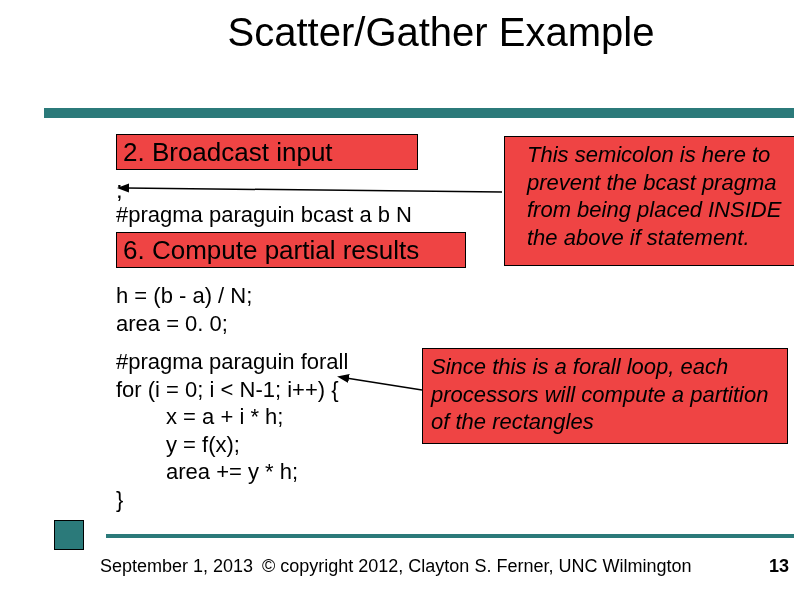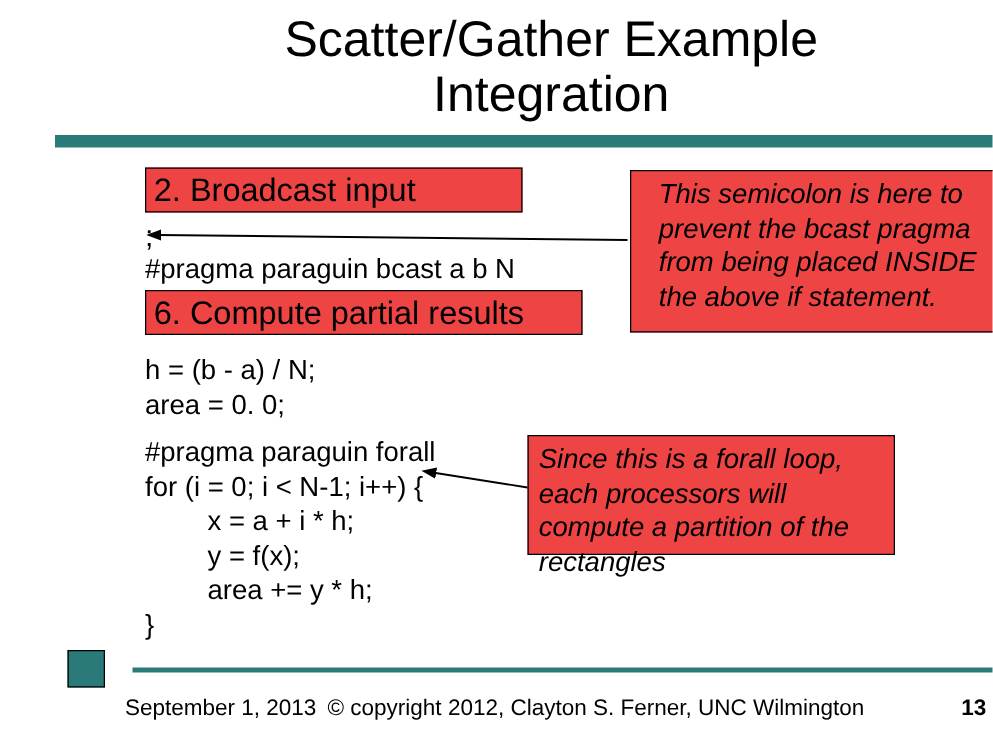--- a/index.html
+++ b/index.html
@@ -93,21 +93,21 @@
     left: 72px;
     font-size: 22px;
     line-height: 1.25;
   }
   .indent { padding-left: 50px; display: block; }
   .bold { font-weight: normal; }
 
   .note2 {
     top: 348px;
     left: 378px;
-    width: 294px;
+    width: 366px;
     height: 96px;
     font-size: 22px;
     font-style: italic;
     padding: 4px 8px;
     line-height: 1.25;
   }
 
   .bottom-bar {
     position: absolute;
     top: 534px;
@@ -147,21 +147,20 @@
 
   
   svg.arrow { position: absolute; overflow: visible; }
 </style>
 </head>
 <body>
 
 <div class="slide">
   <div class="title">
     <span>Scatter/Gather Example</span><br>
-    <span>Integration</span>
   </div>
 
   <div class="teal-bar"></div>
   <div class="teal-square-top"></div>
 
   <div class="box step2">
     <span>2.  Broadcast input</span>
   </div>
   <div class="semicolon">;</div>
   <div class="pragma1">#pragma paraguin bcast a b N</div>

